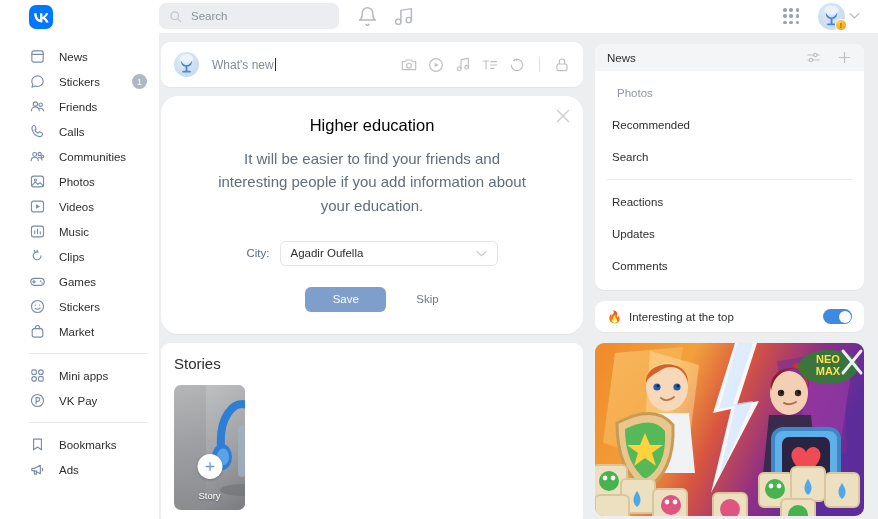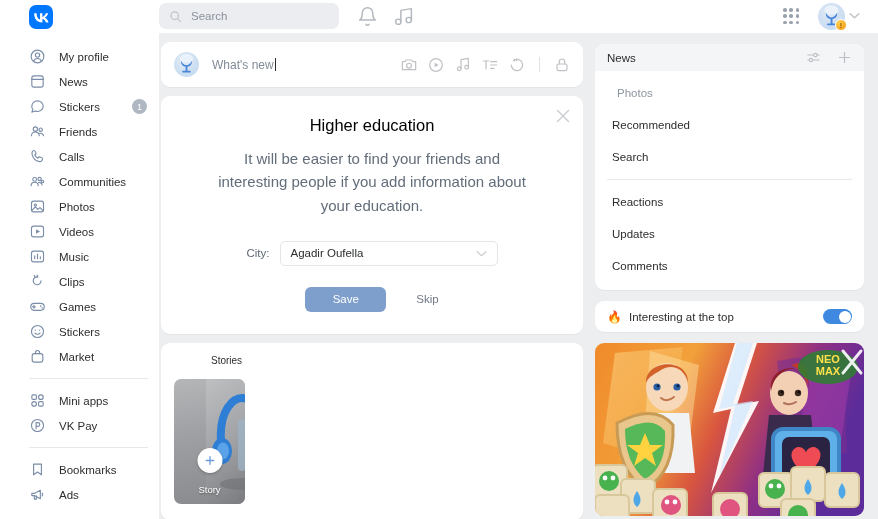--- a/index.html
+++ b/index.html
@@ -122,21 +122,21 @@
     background: #2c2d2e; margin-left: 1px;
     vertical-align: -2px;
   }
   .composer-tools {
     margin-left: auto; display: flex; align-items: center; gap: 11px;
   }
   .tool-ico { width: 16px; height: 16px; opacity: .32; }
   .tool-sep { width: 1px; height: 15px; background: #dfe1e5; margin: 0 3px; }
 
   
-  .edu { padding: 20px 4px 22px; position: relative; text-align: center; }
+  .edu { padding: 20px 4px 22px; position: relative; text-align: center; border-radius: 17px; }
   .edu-close {
     position: absolute; right: 13px; top: 13px;
     width: 14px; height: 14px; opacity: .35; cursor: pointer;
   }
   .edu-title { font-size: 16.5px; color: #000; font-weight: normal; }
   .edu-desc {
     font-size: 15px; color: #626d7a; line-height: 1.55;
     margin: 12px auto 0; max-width: 310px;
   }
   .edu-row {
@@ -161,21 +161,21 @@
     font-size: 11.5px; display: flex; align-items: center; justify-content: center;
     border: none; cursor: pointer; font-family: inherit;
   }
   .btn-skip {
     background: none; border: none; font-size: 11.5px;
     color: #6f7885; cursor: pointer; font-family: inherit;
   }
 
   
   .stories { padding: 12px 13px 16px; }
-  .stories-title { font-size: 10px; color: #2c2d2e; margin-left: 37px; }
+  .stories-title { font-size: 15px; color: #2c2d2e; }
   .story-tile {
     margin-top: 13px; width: 71px; height: 125px;
     border-radius: 7px; overflow: hidden; position: relative;
     background: linear-gradient(170deg,#b4b6b8 0%,#9fa1a4 40%,#88898c 100%);
     cursor: pointer;
     padding-left: 32px;
   }
   .story-plus {
     position: absolute; left: 50%; bottom: 31px; transform: translateX(-50%);
     width: 25px; height: 25px; border-radius: 50%;
@@ -292,28 +292,20 @@
     <div class="avatar-badge">!</div>
   </div>
 
   <svg class="hdr-chev" viewBox="0 0 12 8" fill="none" stroke="#6a7280" stroke-width="1.5" stroke-linecap="round" stroke-linejoin="round">
     <polyline points="1,2 6,6.5 11,2"></polyline>
   </svg>
 </div>
 
 <div class="sidebar">
   <div id="nav-host">
-      <div class="nav-item">
-        <svg class="nav-ico" viewBox="0 0 24 24" fill="none" stroke="currentColor" stroke-width="1.6" stroke-linecap="round" stroke-linejoin="round">
-          <circle cx="12" cy="12" r="9"></circle>
-          <circle cx="12" cy="10" r="3"></circle>
-          <path d="M6.5 18.5a6 6 0 0 1 11 0"></path>
-        </svg>
-        <span class="nav-label">My profile</span>
-      </div>
       <div class="nav-item">
         <svg class="nav-ico" viewBox="0 0 24 24" fill="none" stroke="currentColor" stroke-width="1.6" stroke-linecap="round" stroke-linejoin="round">
           <rect x="4" y="4" width="16" height="16" rx="3"></rect>
           <line x1="4" y1="9" x2="20" y2="9"></line>
         </svg>
         <span class="nav-label">News</span>
       </div>
       <div class="nav-item">
         <svg class="nav-ico" viewBox="0 0 24 24" fill="none" stroke="currentColor" stroke-width="1.6" stroke-linecap="round" stroke-linejoin="round">
           <path d="M20 11.5c0 4.1-3.6 7.5-8 7.5-1.2 0-2.4-.3-3.4-.7L4 20l1.4-3.6A7.2 7.2 0 0 1 4 11.5C4 7.4 7.6 4 12 4s8 3.4 8 7.5z"></path>

